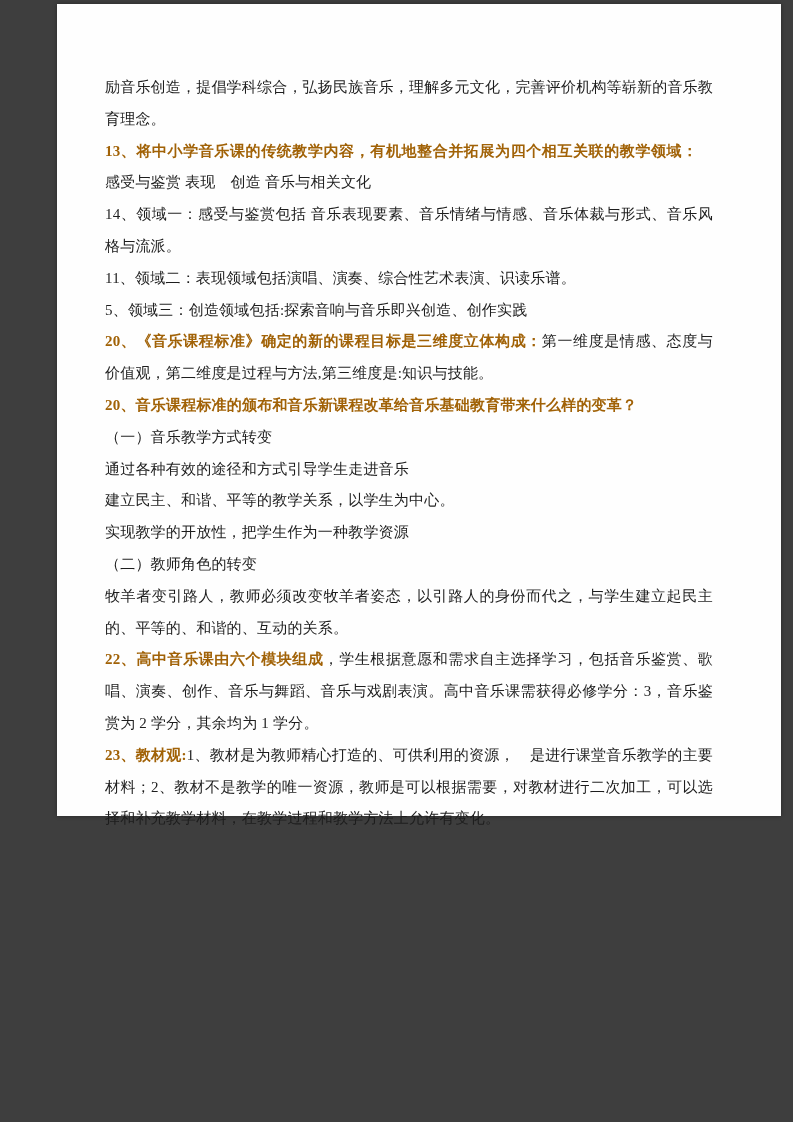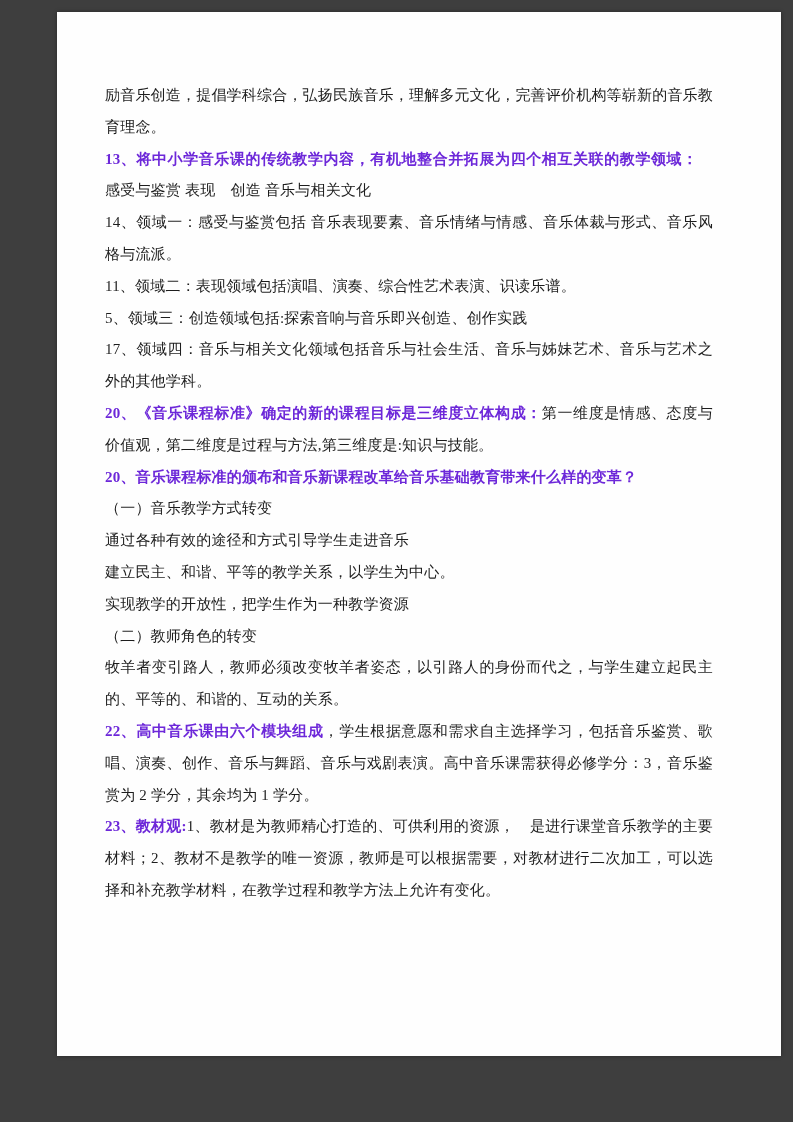--- a/index.html
+++ b/index.html
@@ -5,47 +5,46 @@
   html, body { margin: 0; padding: 0; }
   body {
     width: 793px; height: 1122px;
     background: #3e3e3e;
     overflow: hidden;
     position: relative;
     font-family: "Liberation Serif", "DejaVu Serif", serif;
   }
   .paper {
     position: absolute;
-    left: 57px; top: 12px;
-    width: 724px; height: 1044px;
+    left: 57px; top: 4px;
+    width: 724px; height: 812px;
     background: #fefefe;
     box-shadow: 0 0 4px rgba(0,0,0,0.35);
   }
   .content {
     padding: 68px 68px 0 48px;
     font-size: 15px;
     line-height: 31.8px;
     letter-spacing: 0.2px;
     color: #1d1d1d;
     text-align: justify;
   }
   .para { margin: 0; }
-  .b { font-weight: bold; color: #6d28d9; }
+  .b { font-weight: bold; color: #a16207; }
 </style>
 </head>
 <body>
 
 <div class="paper">
   <div class="content">
     <p class="para"><span class="b"></span><span>励音乐创造，提倡学科综合，弘扬民族音乐，理解多元文化，完善评价机构等崭新的音乐教育理念。</span></p>
     <p class="para"><span class="b">13、将中小学音乐课的传统教学内容，有机地整合并拓展为四个相互关联的教学领域：</span><span>　感受与鉴赏 表现　创造 音乐与相关文化</span></p>
     <p class="para"><span class="b"></span><span>14、领域一：感受与鉴赏包括 音乐表现要素、音乐情绪与情感、音乐体裁与形式、音乐风格与流派。</span></p>
     <p class="para"><span class="b"></span><span>11、领域二：表现领域包括演唱、演奏、综合性艺术表演、识读乐谱。</span></p>
     <p class="para"><span class="b"></span><span>5、领域三：创造领域包括:探索音响与音乐即兴创造、创作实践</span></p>
-    <p class="para"><span class="b"></span><span>17、领域四：音乐与相关文化领域包括音乐与社会生活、音乐与姊妹艺术、音乐与艺术之外的其他学科。</span></p>
     <p class="para"><span class="b">20、《音乐课程标准》确定的新的课程目标是三维度立体构成：</span><span>第一维度是情感、态度与价值观，第二维度是过程与方法,第三维度是:知识与技能。</span></p>
     <p class="para"><span class="b">20、音乐课程标准的颁布和音乐新课程改革给音乐基础教育带来什么样的变革？</span><span></span></p>
     <p class="para"><span class="b"></span><span>（一）音乐教学方式转变</span></p>
     <p class="para"><span class="b"></span><span>通过各种有效的途径和方式引导学生走进音乐</span></p>
     <p class="para"><span class="b"></span><span>建立民主、和谐、平等的教学关系，以学生为中心。</span></p>
     <p class="para"><span class="b"></span><span>实现教学的开放性，把学生作为一种教学资源</span></p>
     <p class="para"><span class="b"></span><span>（二）教师角色的转变</span></p>
     <p class="para"><span class="b"></span><span>牧羊者变引路人，教师必须改变牧羊者姿态，以引路人的身份而代之，与学生建立起民主的、平等的、和谐的、互动的关系。</span></p>
     <p class="para"><span class="b">22、高中音乐课由六个模块组成</span><span>，学生根据意愿和需求自主选择学习，包括音乐鉴赏、歌唱、演奏、创作、音乐与舞蹈、音乐与戏剧表演。高中音乐课需获得必修学分：3，音乐鉴赏为 2 学分，其余均为 1 学分。</span></p>
     <p class="para"><span class="b">23、教材观:</span><span>1、教材是为教师精心打造的、可供利用的资源，　是进行课堂音乐教学的主要材料；2、教材不是教学的唯一资源，教师是可以根据需要，对教材进行二次加工，可以选择和补充教学材料，在教学过程和教学方法上允许有变化。</span></p>

